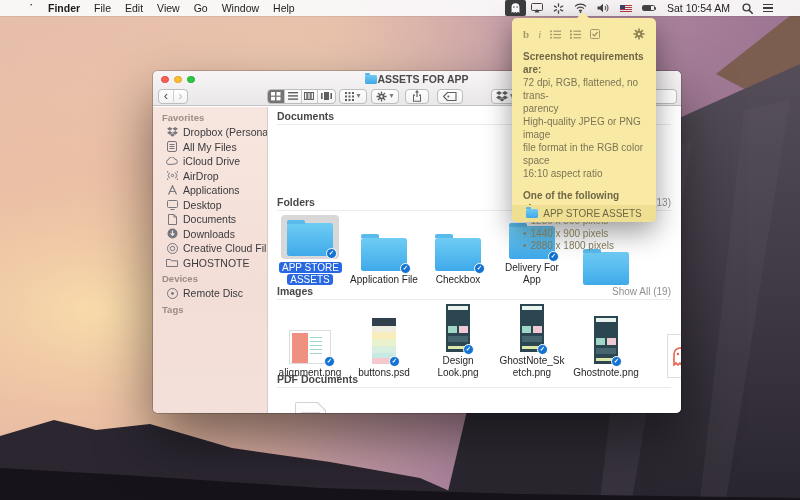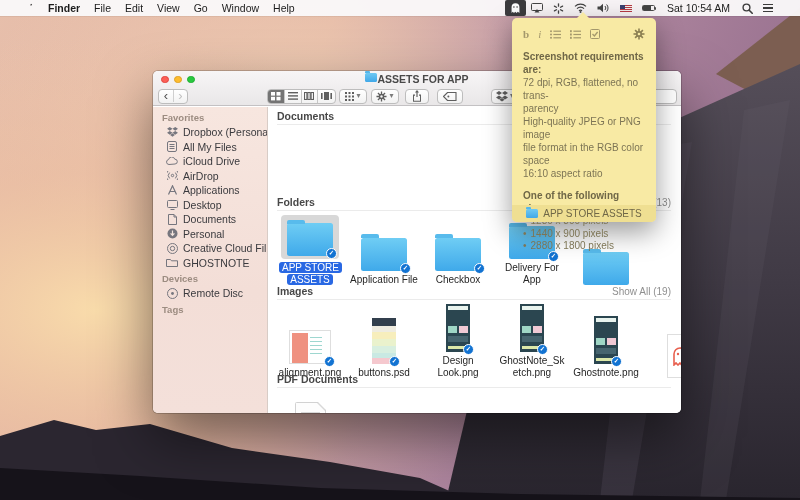--- a/index.html
+++ b/index.html
@@ -31,21 +31,21 @@
   
   .window { position:absolute; left:153px; top:71px; width:528px; height:342px; z-index:10;
     border-radius:5px; background:#fff; overflow:hidden;
     box-shadow:0 25px 55px rgba(0,0,0,.5), 0 0 0 1px rgba(0,0,0,.18); }
   .chrome { position:relative; height:35px; background:linear-gradient(#f7f5f6,#e9e7e8); border-bottom:1px solid #c3c1c3; }
   .traffic { position:absolute; left:8px; top:4.5px; display:flex; gap:5.5px; }
   .tl { width:7.5px; height:7.5px; border-radius:50%; }
   .tl.red { background:#fc5f57; border:0.5px solid #e0443e; }
   .tl.yel { background:#febc2e; border:0.5px solid #dea123; }
   .tl.grn { background:#28c840; border:0.5px solid #1eae31; }
-  .title-row { position:absolute; top:2px; left:0; right:0; display:flex; justify-content:center; 
+  .title-row { position:absolute; top:2px; left:0; right:0; display:flex; justify-content:center; align-items:center; 
     font-size:10.5px; font-weight:700; color:#494949; }
   .minifolder { width:12px; height:9px; background:linear-gradient(#6fc9f3,#41a8e8); border-radius:1.5px; position:relative; flex:0 0 auto; }
   .minifolder::before { content:""; position:absolute; top:-2px; left:0; width:5px; height:2px; background:#55b7ea; border-radius:1px 1px 0 0; }
   .toolbar { position:absolute; top:16px; left:0; right:0; height:19px; }
   .tb { position:absolute; top:1.5px; height:15px; display:flex; align-items:center; justify-content:center;
     background:linear-gradient(#ffffff,#f2f2f2); border:1px solid #bdbdbd; border-radius:4px; color:#5f5f5f; }
   .tb .chev { font-size:8px; color:#7c7c7c; margin-left:2px; line-height:1; }
   .nav { left:5px; width:30px; padding:0; }
   .nav span { width:15px; text-align:center; font-size:13px; line-height:12px; color:#4f4f4f; }
   .nav .fwd { color:#c0c0c0; border-left:1px solid #cfcfcf; }
@@ -446,21 +446,21 @@
           </span>
           <span>Documents</span>
         </div>
         <div class="sb-item">
           <span class="sb-ic">
             <svg width="11" height="11" viewBox="0 0 11 11">
                 <circle cx="5.5" cy="5.5" r="5" fill="#76767e"></circle>
                 <path d="M5.5 2.5 V7 M3.6 5.4 L5.5 7.4 L7.4 5.4" stroke="#f5e6df" stroke-width="1.2" fill="none"></path>
               </svg>
           </span>
-          <span>Personal</span>
+          <span>Downloads</span>
         </div>
         <div class="sb-item">
           <span class="sb-ic">
             <svg width="11" height="11" viewBox="0 0 11 11">
                 <circle cx="5.5" cy="5.5" r="5" fill="none" stroke="#76767e"></circle>
                 <circle cx="5.5" cy="5.5" r="2.2" fill="none" stroke="#76767e"></circle>
               </svg>
           </span>
           <span>Creative Cloud Files</span>
         </div>

